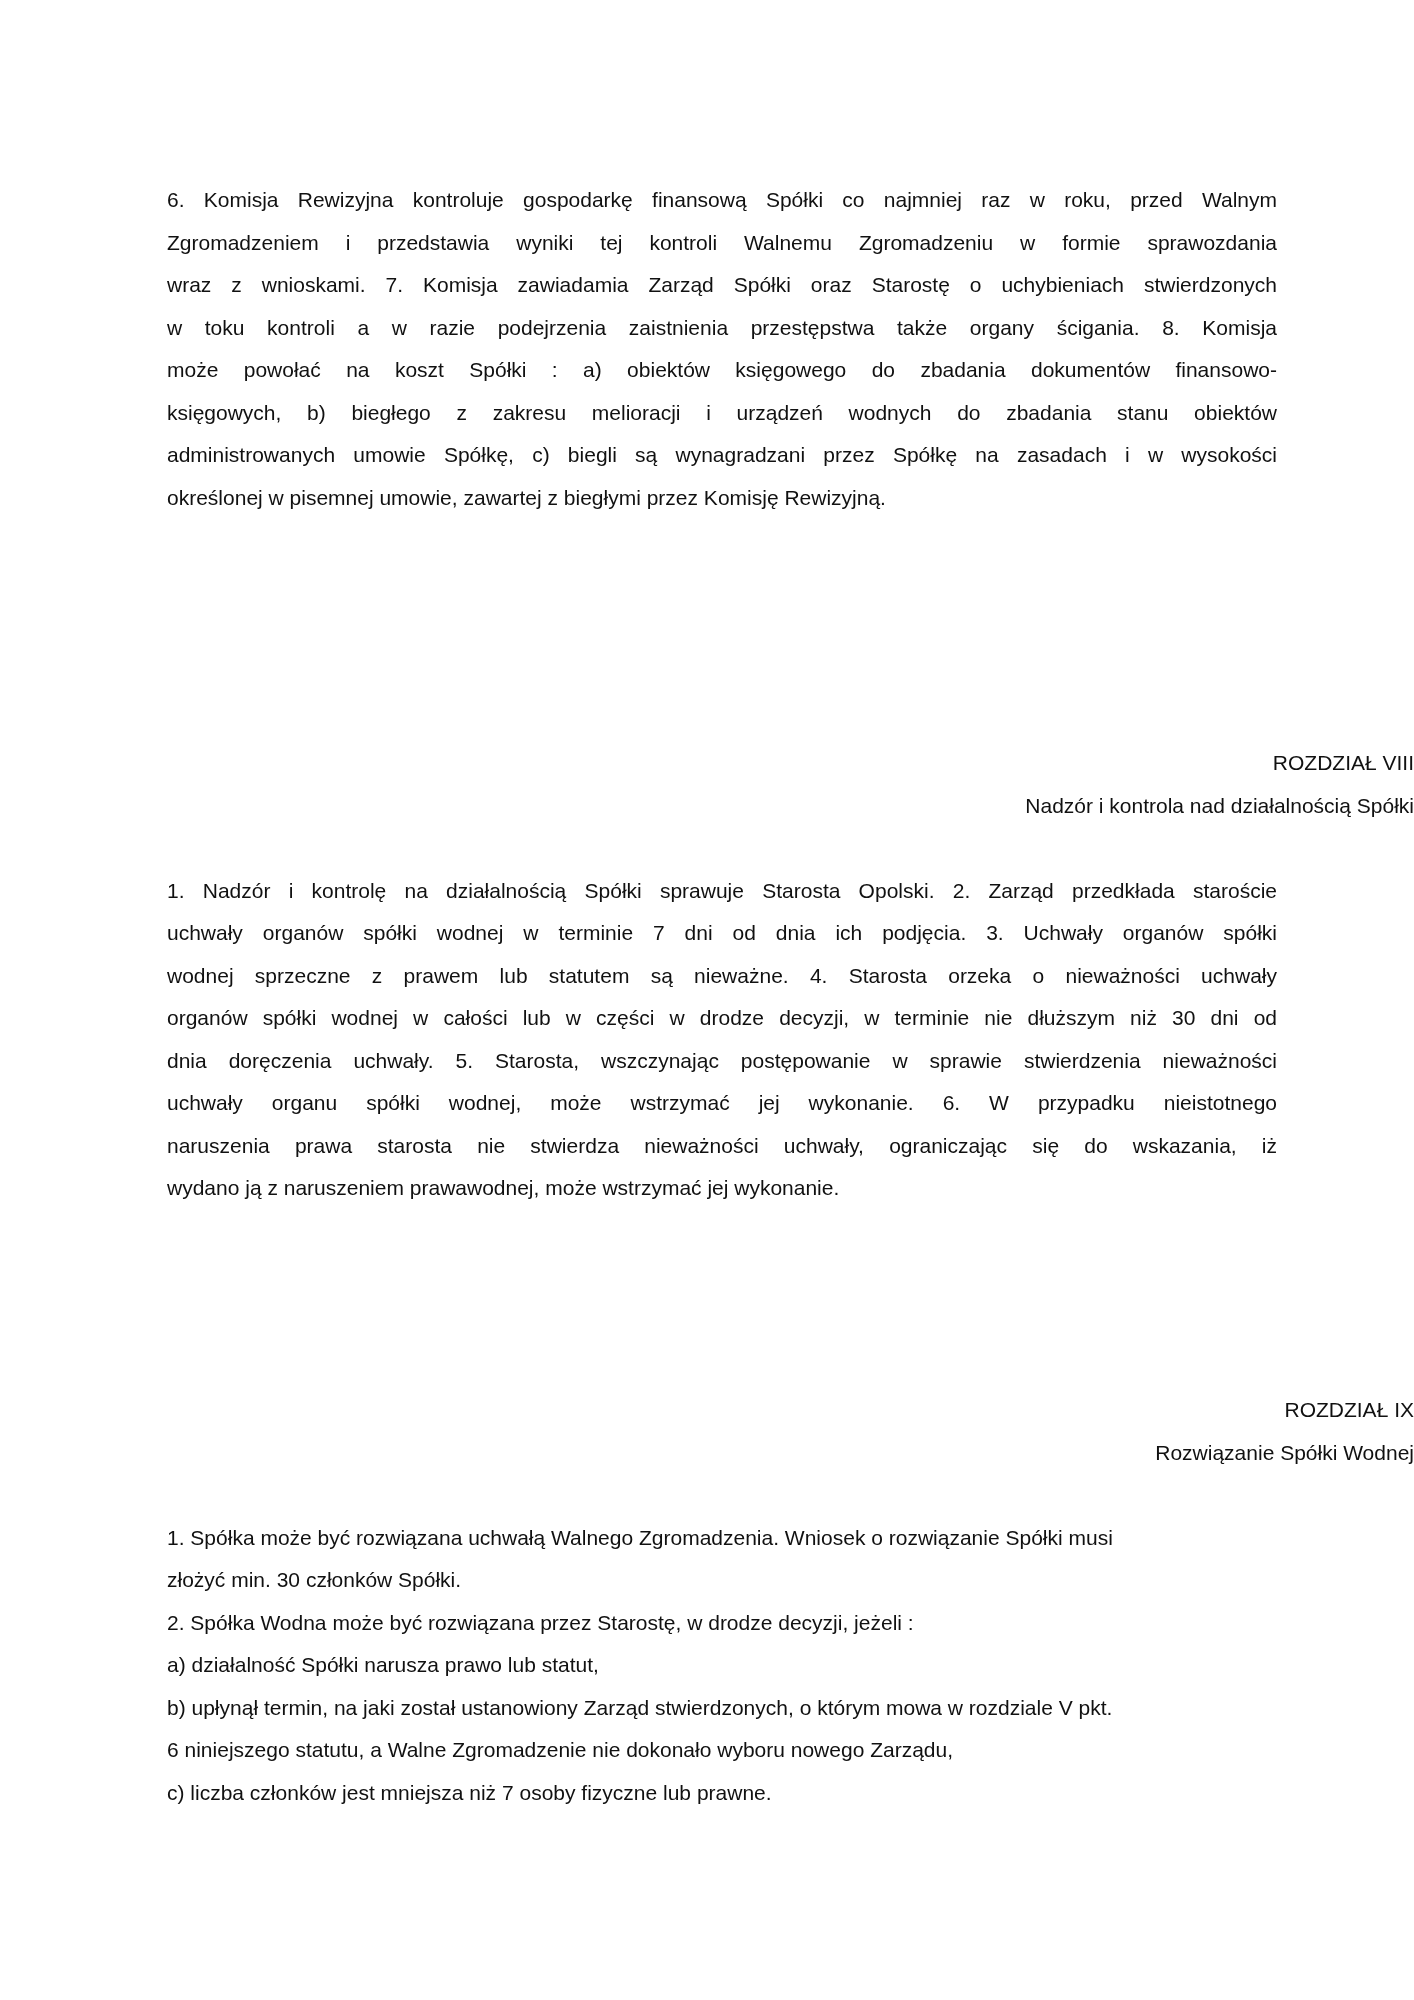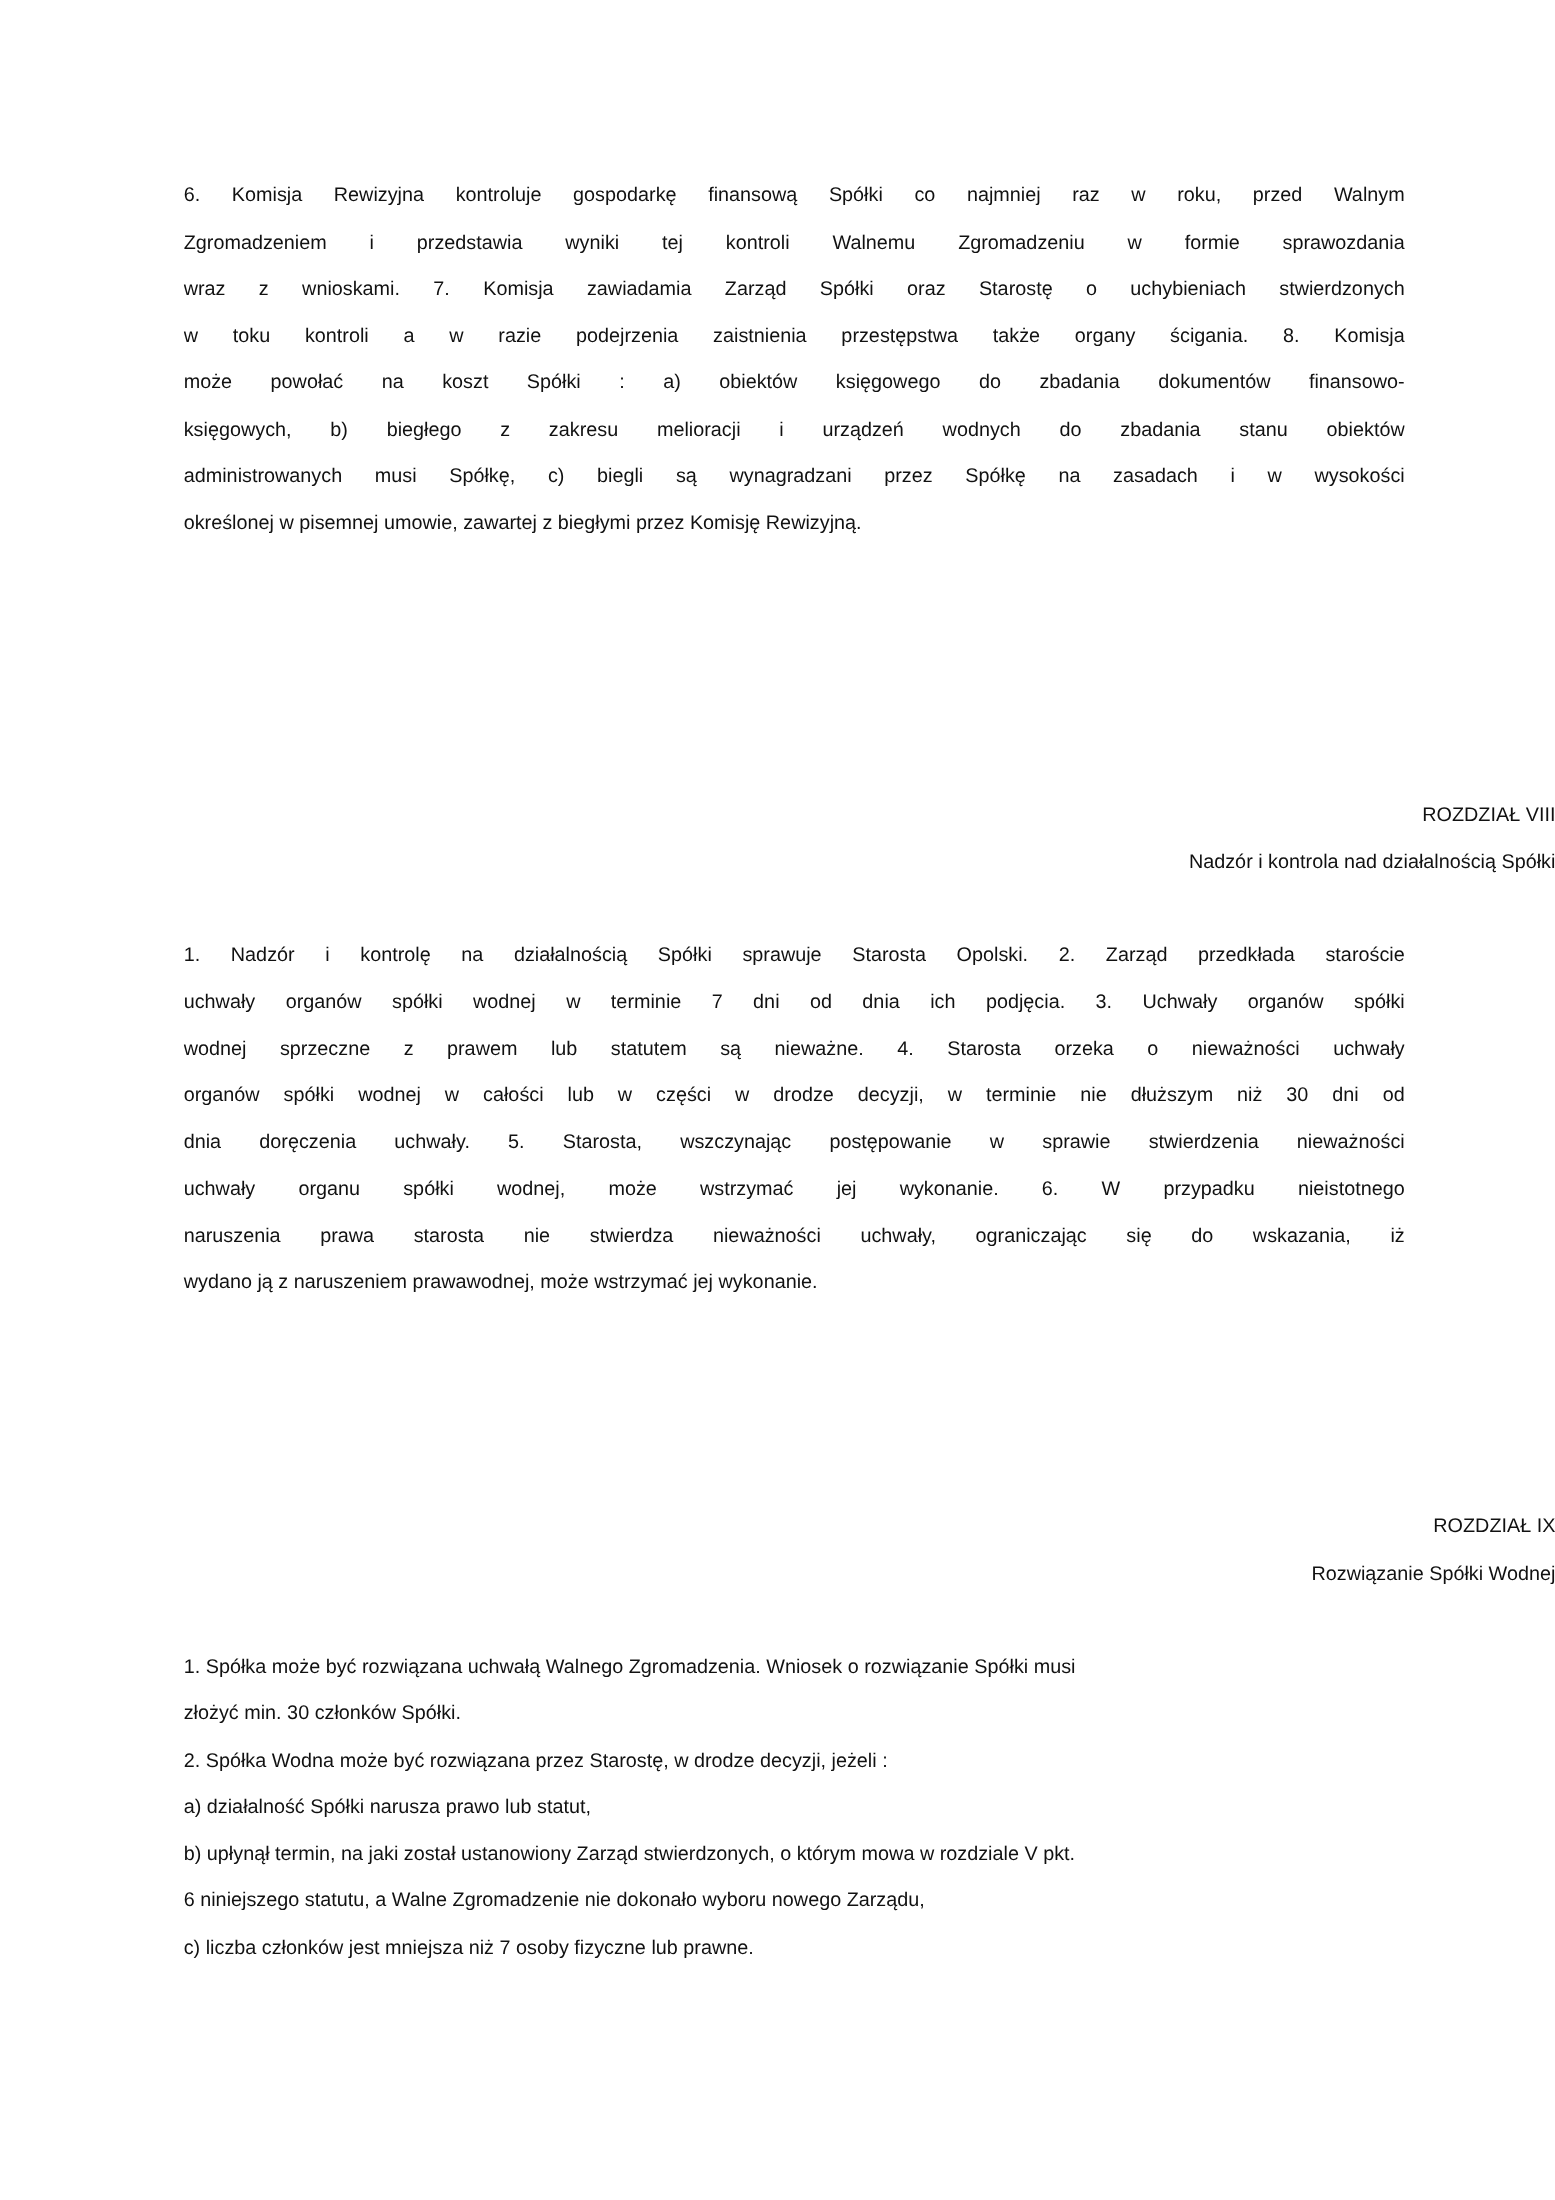--- a/index.html
+++ b/index.html
@@ -1,35 +1,35 @@
 <!DOCTYPE html>
 <html><head>
 <meta charset="utf-8">
 <style>
   html, body { margin: 0; padding: 0; background: #ffffff; }
   body { width: 1414px; height: 2000px; position: relative; overflow: hidden;
          font-family: "Liberation Sans", sans-serif; color: #111111; }
-  .line { position: absolute; left: 167px; width: 1110px; font-size: 18px;
-          line-height: 30px; white-space: nowrap; }
+  .line { position: absolute; left: 167px; width: 1110px; font-size: 21px;
+          line-height: 30px; white-space: nowrap; margin-top: 23px; }
   .just { text-align: justify; text-align-last: justify; white-space: normal; height: 30px; overflow: hidden; }
   .center { left: 0; width: 1414px; text-align: right; }
 </style>
 </head>
 <body>
 
 <div>
 
   <div>
     <div class="line just" style="top:162px">6. Komisja Rewizyjna kontroluje gospodarkę finansową Spółki co najmniej raz w roku, przed Walnym</div>
     <div class="line just" style="top:205px">Zgromadzeniem i przedstawia wyniki tej kontroli Walnemu Zgromadzeniu w formie sprawozdania</div>
     <div class="line just" style="top:247px">wraz z wnioskami. 7. Komisja zawiadamia Zarząd Spółki oraz Starostę o uchybieniach stwierdzonych</div>
     <div class="line just" style="top:290px">w toku kontroli a w razie podejrzenia zaistnienia przestępstwa także organy ścigania. 8. Komisja</div>
     <div class="line just" style="top:332px">może powołać na koszt Spółki : a) obiektów księgowego do zbadania dokumentów finansowo-</div>
     <div class="line just" style="top:375px">księgowych, b) biegłego z zakresu melioracji i urządzeń wodnych do zbadania stanu obiektów</div>
-    <div class="line just" style="top:417px">administrowanych musi Spółkę, c) biegli są wynagradzani przez Spółkę na zasadach i w wysokości</div>
+    <div class="line just" style="top:417px">administrowanych umowie Spółkę, c) biegli są wynagradzani przez Spółkę na zasadach i w wysokości</div>
     <div class="line" style="top:460px">określonej w pisemnej umowie, zawartej z biegłymi przez Komisję Rewizyjną.</div>
   </div>
 
   <div>
     <div class="line center" style="top:725px">ROZDZIAŁ VIII</div>
     <div class="line center" style="top:768px">Nadzór i kontrola nad działalnością Spółki</div>
     <div class="line just" style="top:853px">1. Nadzór i kontrolę na działalnością Spółki sprawuje Starosta Opolski. 2. Zarząd przedkłada staroście</div>
     <div class="line just" style="top:895px">uchwały organów spółki wodnej w terminie 7 dni od dnia ich podjęcia. 3. Uchwały organów spółki</div>
     <div class="line just" style="top:938px">wodnej sprzeczne z prawem lub statutem są nieważne. 4. Starosta orzeka o nieważności uchwały</div>
     <div class="line just" style="top:980px">organów spółki wodnej w całości lub w części w drodze decyzji, w terminie nie dłuższym niż 30 dni od</div>

